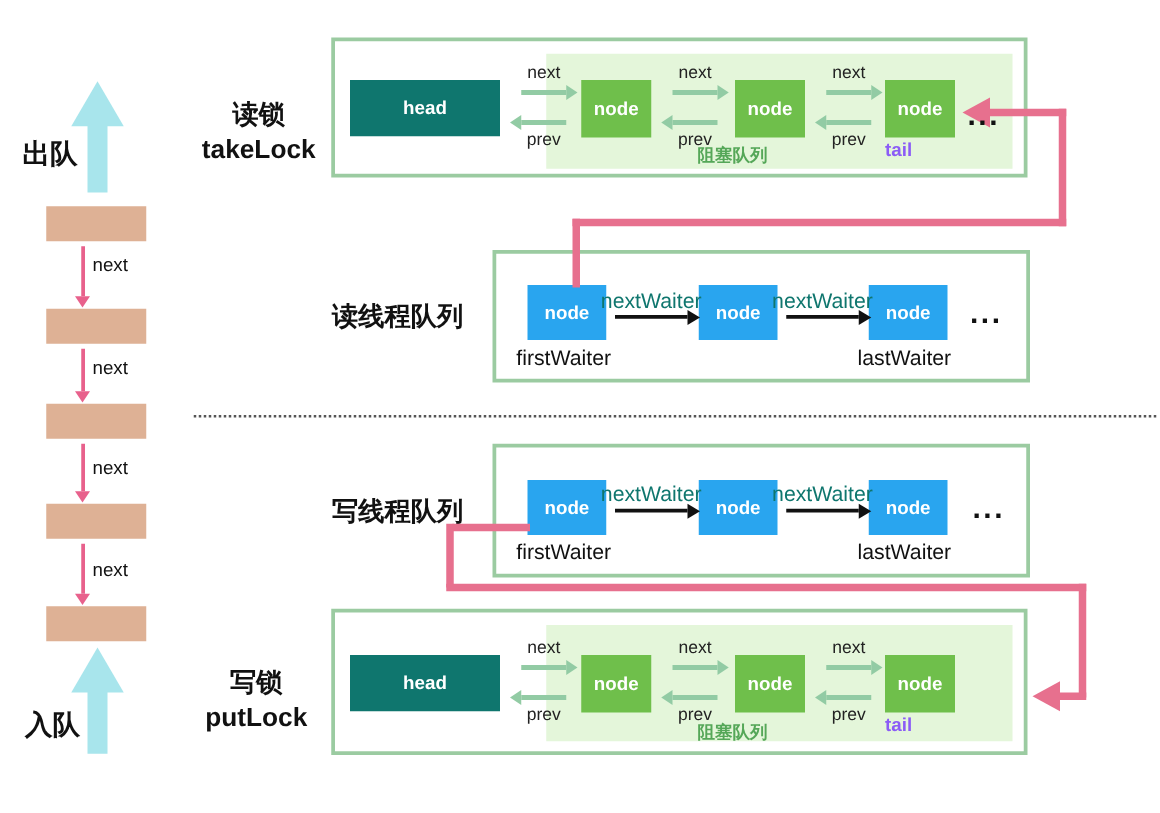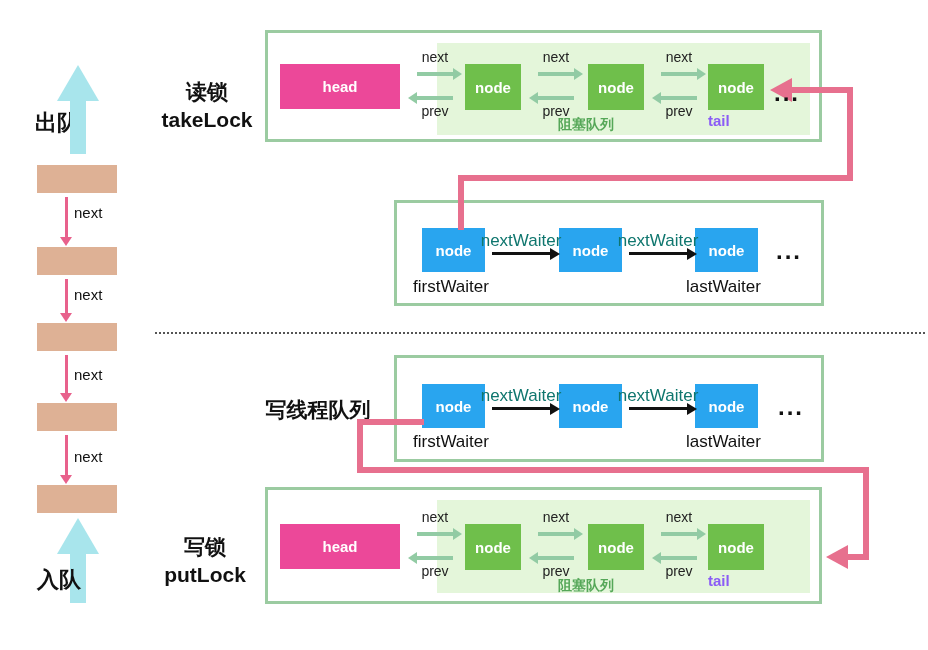--- a/index.html
+++ b/index.html
@@ -5,21 +5,21 @@
   html,body{margin:0;padding:0;background:#fff;}
   body{font-family:"Liberation Sans","DejaVu Sans",sans-serif;}
   #stage{position:relative;width:928px;height:650px;background:#ffffff;overflow:hidden;}
 
   
   .lockbox{position:absolute;border:3px solid #9bcba1;background:#fff;box-sizing:border-box;}
   .inner-green{position:absolute;background:#e4f6da;}
   .qbox{position:absolute;border:3px solid #9bcba1;background:#fff;box-sizing:border-box;}
 
   
-  .headbox{position:absolute;width:120px;height:45px;background:#ec4899;color:#fff;
+  .headbox{position:absolute;width:120px;height:45px;background:#0f766e;color:#fff;
            font-weight:bold;font-size:15px;display:flex;align-items:center;justify-content:center;}
   .gnode{position:absolute;width:56px;height:46px;background:#6fbf4b;color:#fff;
          font-weight:bold;font-size:15px;display:flex;align-items:center;justify-content:center;}
   .bnode{position:absolute;width:63px;height:44px;background:#29a5ef;color:#fff;
          font-weight:bold;font-size:15px;display:flex;align-items:center;justify-content:center;}
 
   
   .npair{position:absolute;width:46px;display:flex;flex-direction:column;align-items:center;}
   .np-label{font-size:14px;line-height:18px;color:#222;}
   .garrow{position:relative;width:36px;height:4px;background:#92cba4;}
@@ -47,21 +47,21 @@
   .pline{position:absolute;left:65px;width:3px;background:#e8618c;}
   .phead-down{position:absolute;left:60px;width:0;height:0;
     border-top:9px solid #e8618c;border-left:6px solid transparent;border-right:6px solid transparent;}
   .next-side{position:absolute;left:74px;font-size:15px;color:#111;}
   .cyan-head-up{position:absolute;width:0;height:0;
     border-bottom:36px solid #a8e5ec;border-left:21px solid transparent;border-right:21px solid transparent;}
   .cyan-shaft{position:absolute;width:16px;background:#a8e5ec;}
 
   
   .biglabel{position:absolute;font-size:21px;font-weight:bold;color:#111;text-align:center;line-height:28px;margin-top:32px;}
-  .cjk-big{position:absolute;font-size:22px;font-weight:bold;color:#111;margin-left:17px;}
+  .cjk-big{position:absolute;font-size:22px;font-weight:bold;color:#111;}
   .tail-label{position:absolute;width:56px;font-size:15px;font-weight:bold;color:#8b5cf6;}
   .queue-label{position:absolute;width:100px;text-align:left;font-size:14px;font-weight:bold;color:#55a758;}
   .waiter-label{position:absolute;font-size:17px;color:#111;}
   .dots{position:absolute;font-size:24px;font-weight:bold;color:#111;letter-spacing:2px;line-height:26px;}
   .divider{position:absolute;left:155px;width:770px;border-top:2px dotted #555;height:0;}
 </style>
 </head>
 <body>
 
 <div id="stage">
@@ -131,20 +131,21 @@
   <div class="tail-label" style="left:708px;top:112px;">tail</div>
   <div class="queue-label" style="left:558px;top:116px;">阻塞队列</div>
   <div class="dots" style="left:774px;top:80px;z-index:11;">...</div>
 
   <div class="phead-left" style="left:770px;top:78px;"></div>
   <div class="pseg" style="left:790px;top:87px;width:63px;height:6px;"></div>
   <div class="pseg" style="left:847px;top:87px;width:6px;height:94px;"></div>
   <div class="pseg" style="left:458px;top:175px;width:395px;height:6px;"></div>
   <div class="pseg" style="left:458px;top:175px;width:6px;height:55px;"></div>
 
+  <div class="biglabel" style="left:258px;top:208px;width:120px;">读线程队列</div>
   <div class="qbox" style="left:394px;top:200px;width:430px;height:106px;"></div>
 
   <div class="bnode" style="left:422px;top:228px;">node</div>
   <div class="bnode" style="left:559px;top:228px;">node</div>
   <div class="bnode" style="left:695px;top:228px;">node</div>
 
   <div class="warrow" style="left:487px;top:233px;">
     <span class="w-label">nextWaiter</span>
     <span class="barrow"></span>
   </div>

